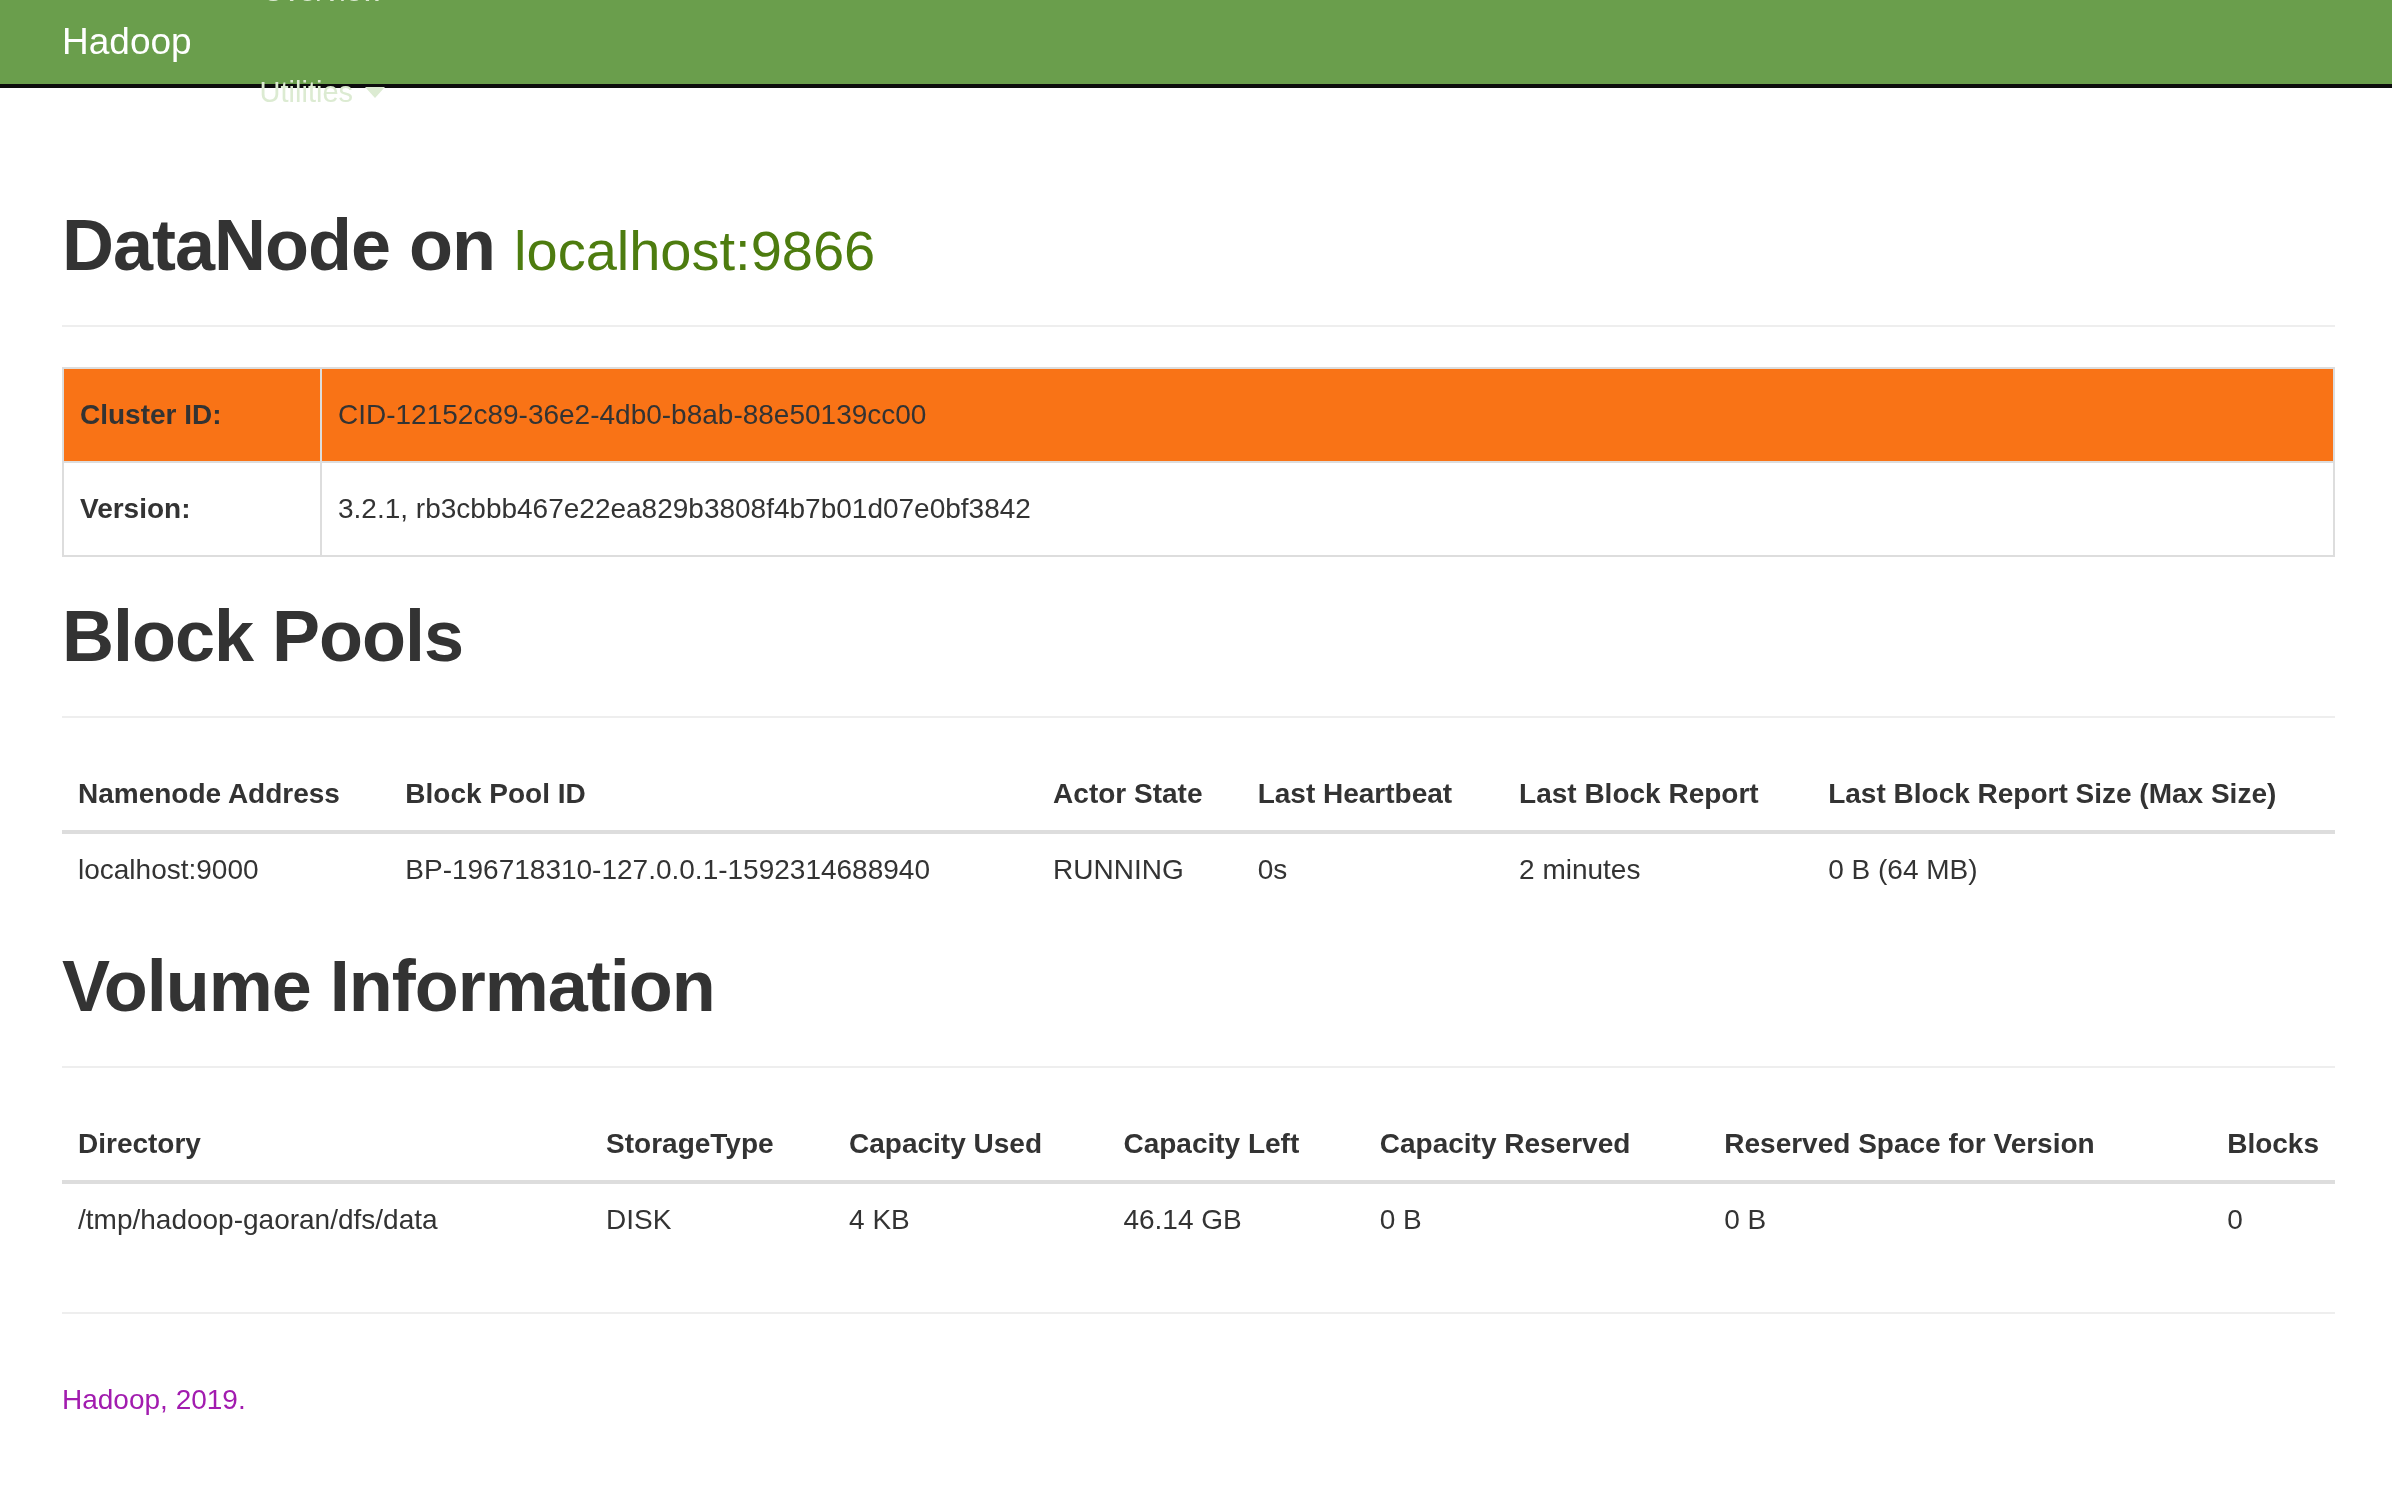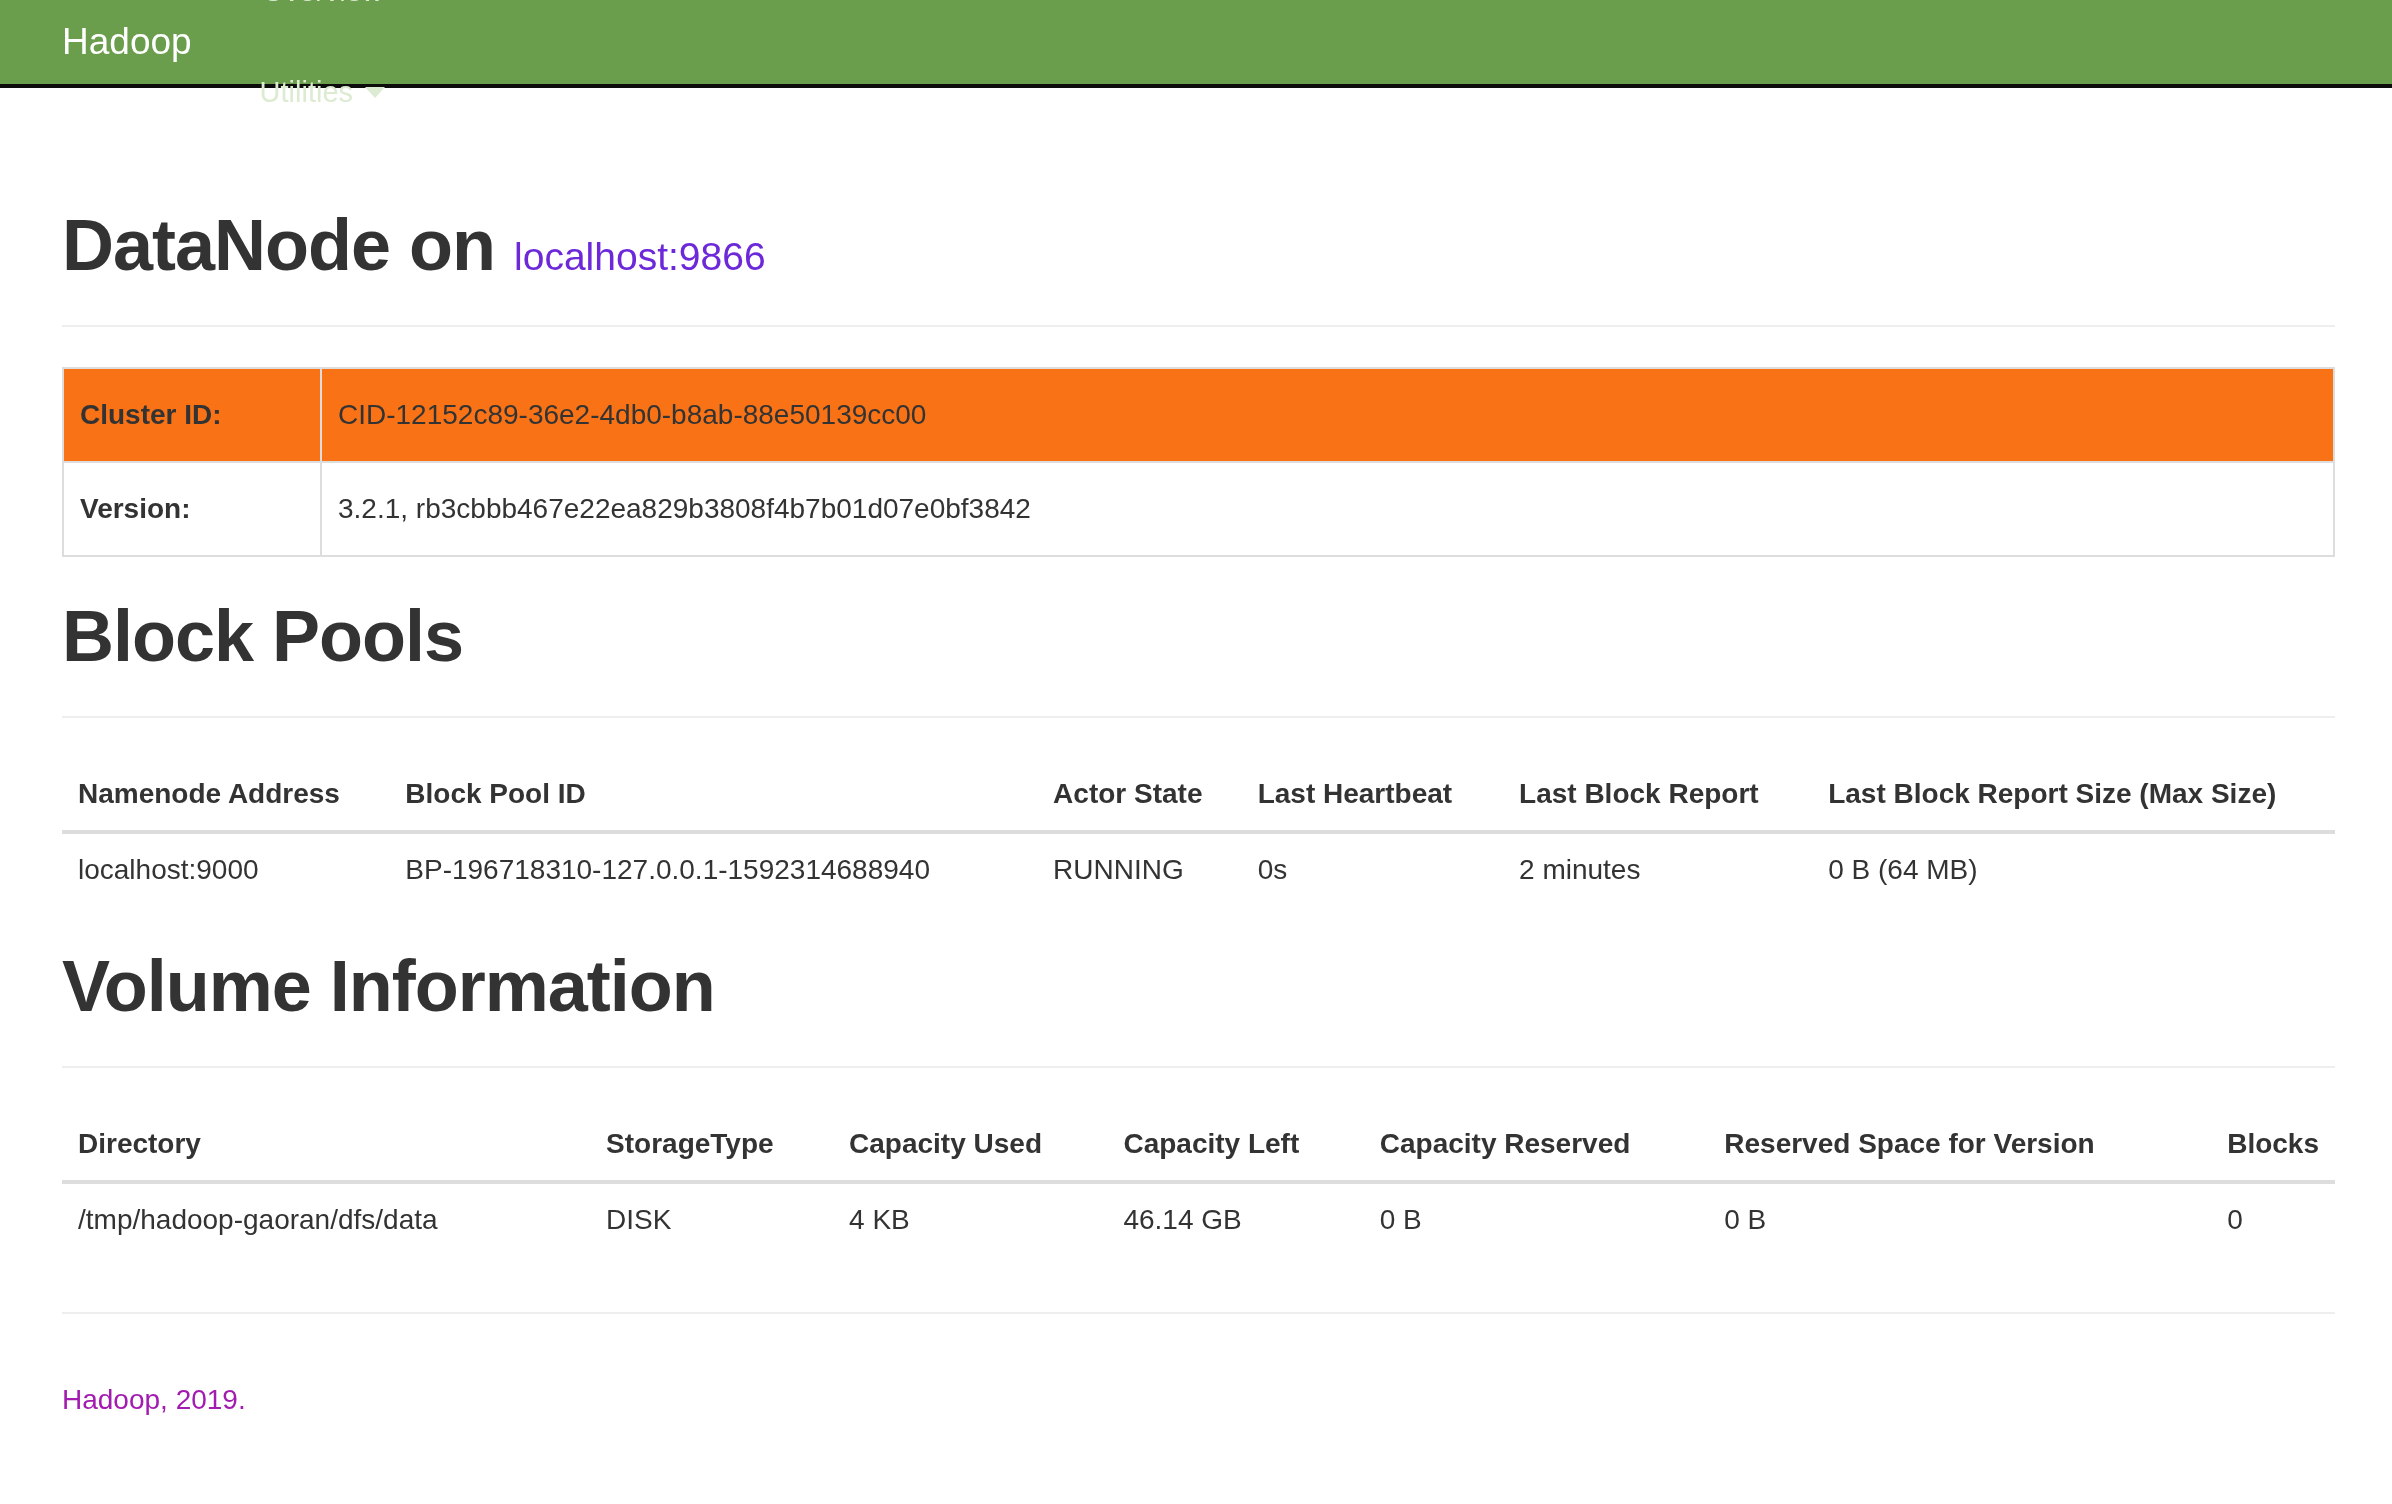--- a/index.html
+++ b/index.html
@@ -58,23 +58,23 @@
   }
   h1 {
     font-size: 72px;
     line-height: 1.1;
     font-weight: 600;
     color: #333333;
     margin: 40px 0 20px 0;
     letter-spacing: -1px;
   }
   h1 small {
-    font-size: 39px;
+    font-size: 56px;
     font-weight: 400;
-    color: #6d28d9;
+    color: #4d7c0f;
     letter-spacing: 0;
   }
   #page-title { margin-top: 118px; }
   hr {
     border: 0;
     border-top: 2px solid #eeeeee;
     margin: 40px 0;
   }
 
   

